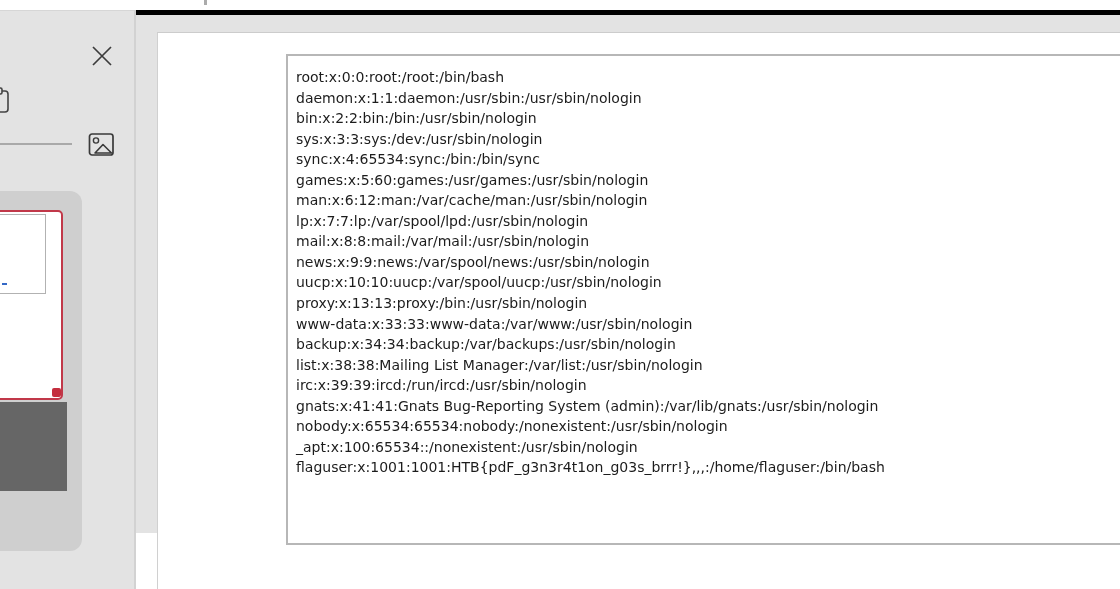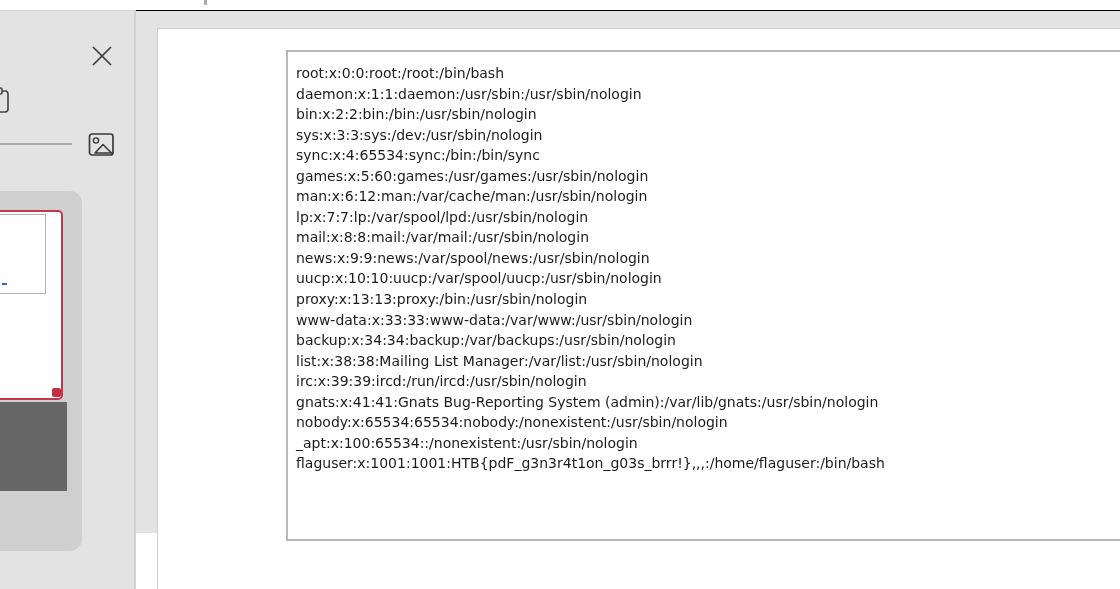--- a/index.html
+++ b/index.html
@@ -25,21 +25,21 @@
                background:#ffffff; border:2px solid #c13849; border-radius:5px; }
   .slide-frame { position:absolute; left:2px; top:2px; width:58px; height:80px;
                  background:#ffffff; border:1px solid #b2b2b2; }
   .blue-mark { position:absolute; left:13px; top:68px; width:5px; height:2px; background:#3468c6; }
   .sel-handle { position:absolute; left:66px; top:176px; width:9px; height:9px;
                 background:#c42e3e; border-radius:2px; }
   .slide-dark { position:absolute; left:2px; top:211px; width:83px; height:89px; background:#666666; }
 
   
   .main-area { position:absolute; left:136px; top:10px; width:984px; height:523px;
-               background:#e3e3e3; border-top:1px solid #000000; }
+               background:#e3e3e3; border-top:5px solid #000000; }
   .canvas { position:absolute; left:21px; top:17px; width:963px; height:562px;
             background:#ffffff; border-left:1px solid #d0d0d0; border-top:1px solid #cccccc; }
 
   .textbox { position:absolute; left:128px; top:21px; width:920px; height:491px;
              background:#ffffff; border:2px solid #b7b7b7; padding:11px 0 0 8px; overflow:hidden; }
   .pw-line { font-size:14px; line-height:20.55px; color:#1c1c1c; white-space:pre; }
 
   svg { display:block; }
 </style>
 </head>

